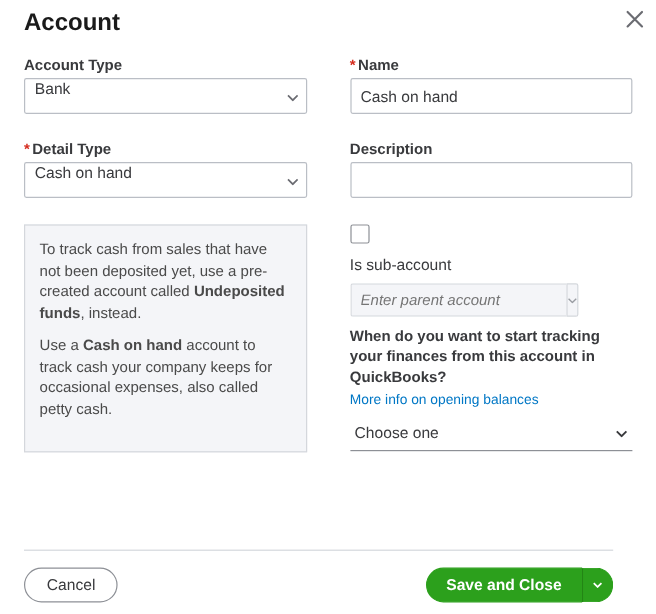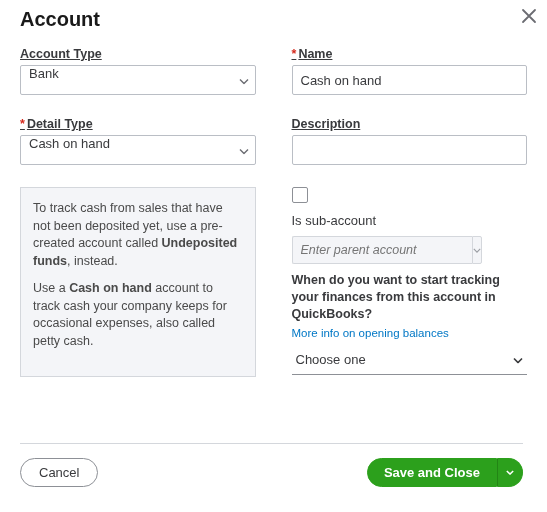--- a/index.html
+++ b/index.html
@@ -37,21 +37,20 @@
   }
   .col {
     flex: 1;
     min-width: 0;
   }
   .field-label {
     font-size: 12.5px;
     font-weight: 700;
     margin-bottom: 4px;
     display: block;
-    text-decoration: underline;
   }
   .req::before {
     content: "*";
     color: #d52b1e;
     margin-right: 2px;
     font-weight: 700;
   }
   .select-wrap, .input-wrap {
     position: relative;
     margin-bottom: 22px;
@@ -159,22 +158,22 @@
     position: absolute;
     right: 4px;
     top: 50%;
     transform: translateY(-50%);
     color: #393a3d;
   }
   .footer {
     position: absolute;
     bottom: 0;
     left: 0;
-    right: 4px;
-    padding: 14px 20px 25px 20px;
+    right: 16px;
+    padding: 14px 20px 10px 20px;
   }
   .footer-line {
     border-top: 1px solid #d4d7dc;
     margin-bottom: 14px;
   }
   .footer-row {
     display: flex;
     justify-content: space-between;
     align-items: center;
   }

